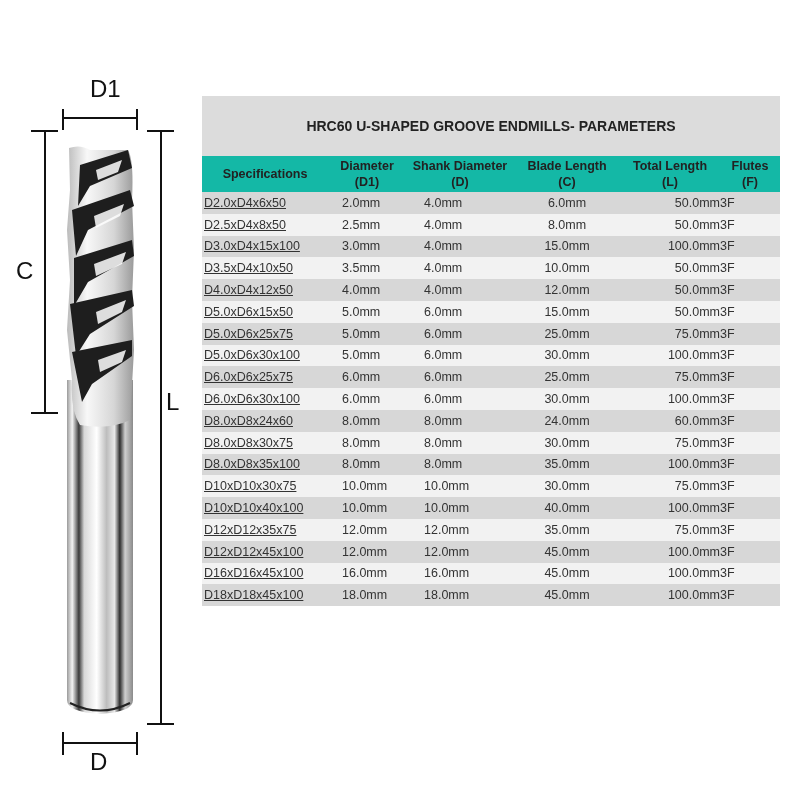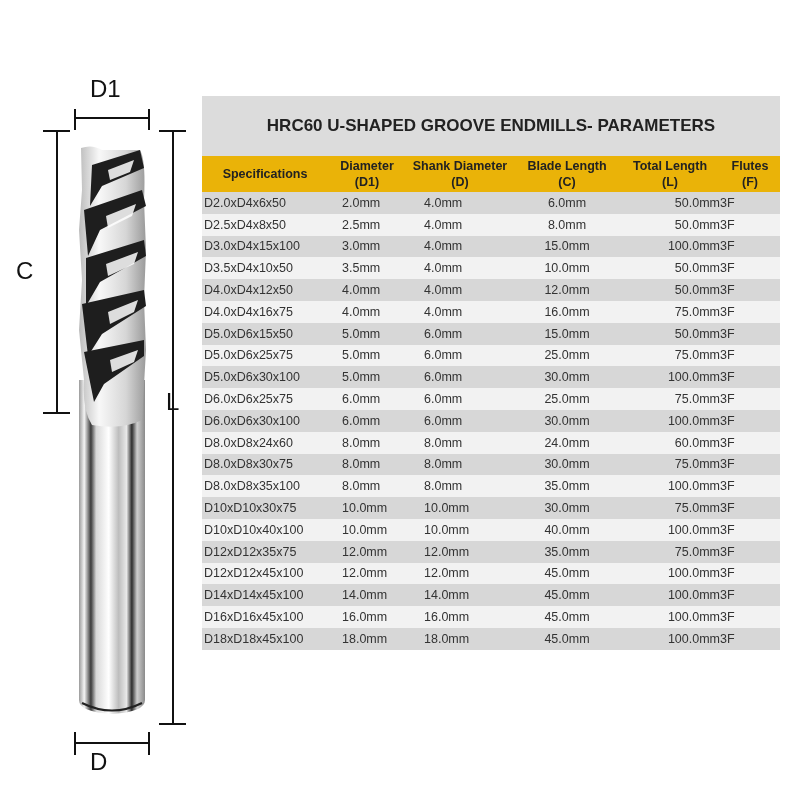--- a/index.html
+++ b/index.html
@@ -1,37 +1,37 @@
 <!DOCTYPE html>
 <html><head>
   <meta charset="utf-8">
   <style>
     html, body { margin: 0; padding: 0; background: #ffffff; }
     body { width: 800px; height: 800px; position: relative; overflow: hidden;
            font-family: "Liberation Sans", sans-serif; color: #222; }
 
     
-    .diagram { position: absolute; left: 0; top: 0; width: 200px; height: 800px; padding-left: 12px; }
+    .diagram { position: absolute; left: 0; top: 0; width: 200px; height: 800px; }
     .dim-label { position: absolute; font-size: 24px; color: #111; font-family: "Liberation Sans", sans-serif; }
     .lbl-d1 { left: 90px; top: 75px; }
     .lbl-c  { left: 16px; top: 257px; }
     .lbl-l  { left: 166px; top: 388px; }
     .lbl-d  { left: 90px; top: 748px; }
 
     
     .table-wrap { position: absolute; left: 202px; top: 96px; width: 578px; }
     .title-bar { height: 60px; background: #dcdcdc; display: flex; align-items: center;
-                 justify-content: center; font-weight: bold; font-size: 17px; color: #222; }
+                 justify-content: center; font-weight: bold; font-size: 14px; color: #222; }
     table { border-collapse: collapse; width: 578px; table-layout: fixed; }
-    thead tr { background: #eab308; height: 36px; }
+    thead tr { background: #14b8a6; height: 36px; }
     th { font-size: 12.5px; font-weight: bold; color: #222; line-height: 16px; padding: 0; }
     td { font-size: 12.5px; height: 21.8px; padding: 0; color: #333; }
     tbody tr:nth-child(odd) { background: #d7d7d7; }
     tbody tr:nth-child(even) { background: #f2f2f2; }
-    td.spec { text-align: left; padding-left: 2px; }
+    td.spec { text-align: left; padding-left: 2px; text-decoration: underline; }
     td.c1 { padding-left: 14px; }
     td.c2 { padding-left: 18px; }
     td.c3 { text-align: center; }
     td.c4 { text-align: right; }
     td.c5 { text-align: left; }
     col.w0 { width: 126px; } col.w1 { width: 78px; } col.w2 { width: 108px; }
     col.w3 { width: 106px; } col.w4 { width: 100px; } col.w5 { width: 60px; }
   </style>
 </head>
 <body>
@@ -183,28 +183,20 @@
         </tr>
         <tr>
           <td class="spec">D4.0xD4x12x50</td>
           <td class="c1">4.0mm</td>
           <td class="c2">4.0mm</td>
           <td class="c3">12.0mm</td>
           <td class="c4">50.0mm</td>
           <td class="c5">3F</td>
         </tr>
         <tr>
-          <td class="spec">D4.0xD4x16x75</td>
-          <td class="c1">4.0mm</td>
-          <td class="c2">4.0mm</td>
-          <td class="c3">16.0mm</td>
-          <td class="c4">75.0mm</td>
-          <td class="c5">3F</td>
-        </tr>
-        <tr>
           <td class="spec">D5.0xD6x15x50</td>
           <td class="c1">5.0mm</td>
           <td class="c2">6.0mm</td>
           <td class="c3">15.0mm</td>
           <td class="c4">50.0mm</td>
           <td class="c5">3F</td>
         </tr>
         <tr>
           <td class="spec">D5.0xD6x25x75</td>
           <td class="c1">5.0mm</td>
@@ -287,28 +279,20 @@
         </tr>
         <tr>
           <td class="spec">D12xD12x45x100</td>
           <td class="c1">12.0mm</td>
           <td class="c2">12.0mm</td>
           <td class="c3">45.0mm</td>
           <td class="c4">100.0mm</td>
           <td class="c5">3F</td>
         </tr>
         <tr>
-          <td class="spec">D14xD14x45x100</td>
-          <td class="c1">14.0mm</td>
-          <td class="c2">14.0mm</td>
-          <td class="c3">45.0mm</td>
-          <td class="c4">100.0mm</td>
-          <td class="c5">3F</td>
-        </tr>
-        <tr>
           <td class="spec">D16xD16x45x100</td>
           <td class="c1">16.0mm</td>
           <td class="c2">16.0mm</td>
           <td class="c3">45.0mm</td>
           <td class="c4">100.0mm</td>
           <td class="c5">3F</td>
         </tr>
         <tr>
           <td class="spec">D18xD18x45x100</td>
           <td class="c1">18.0mm</td>

